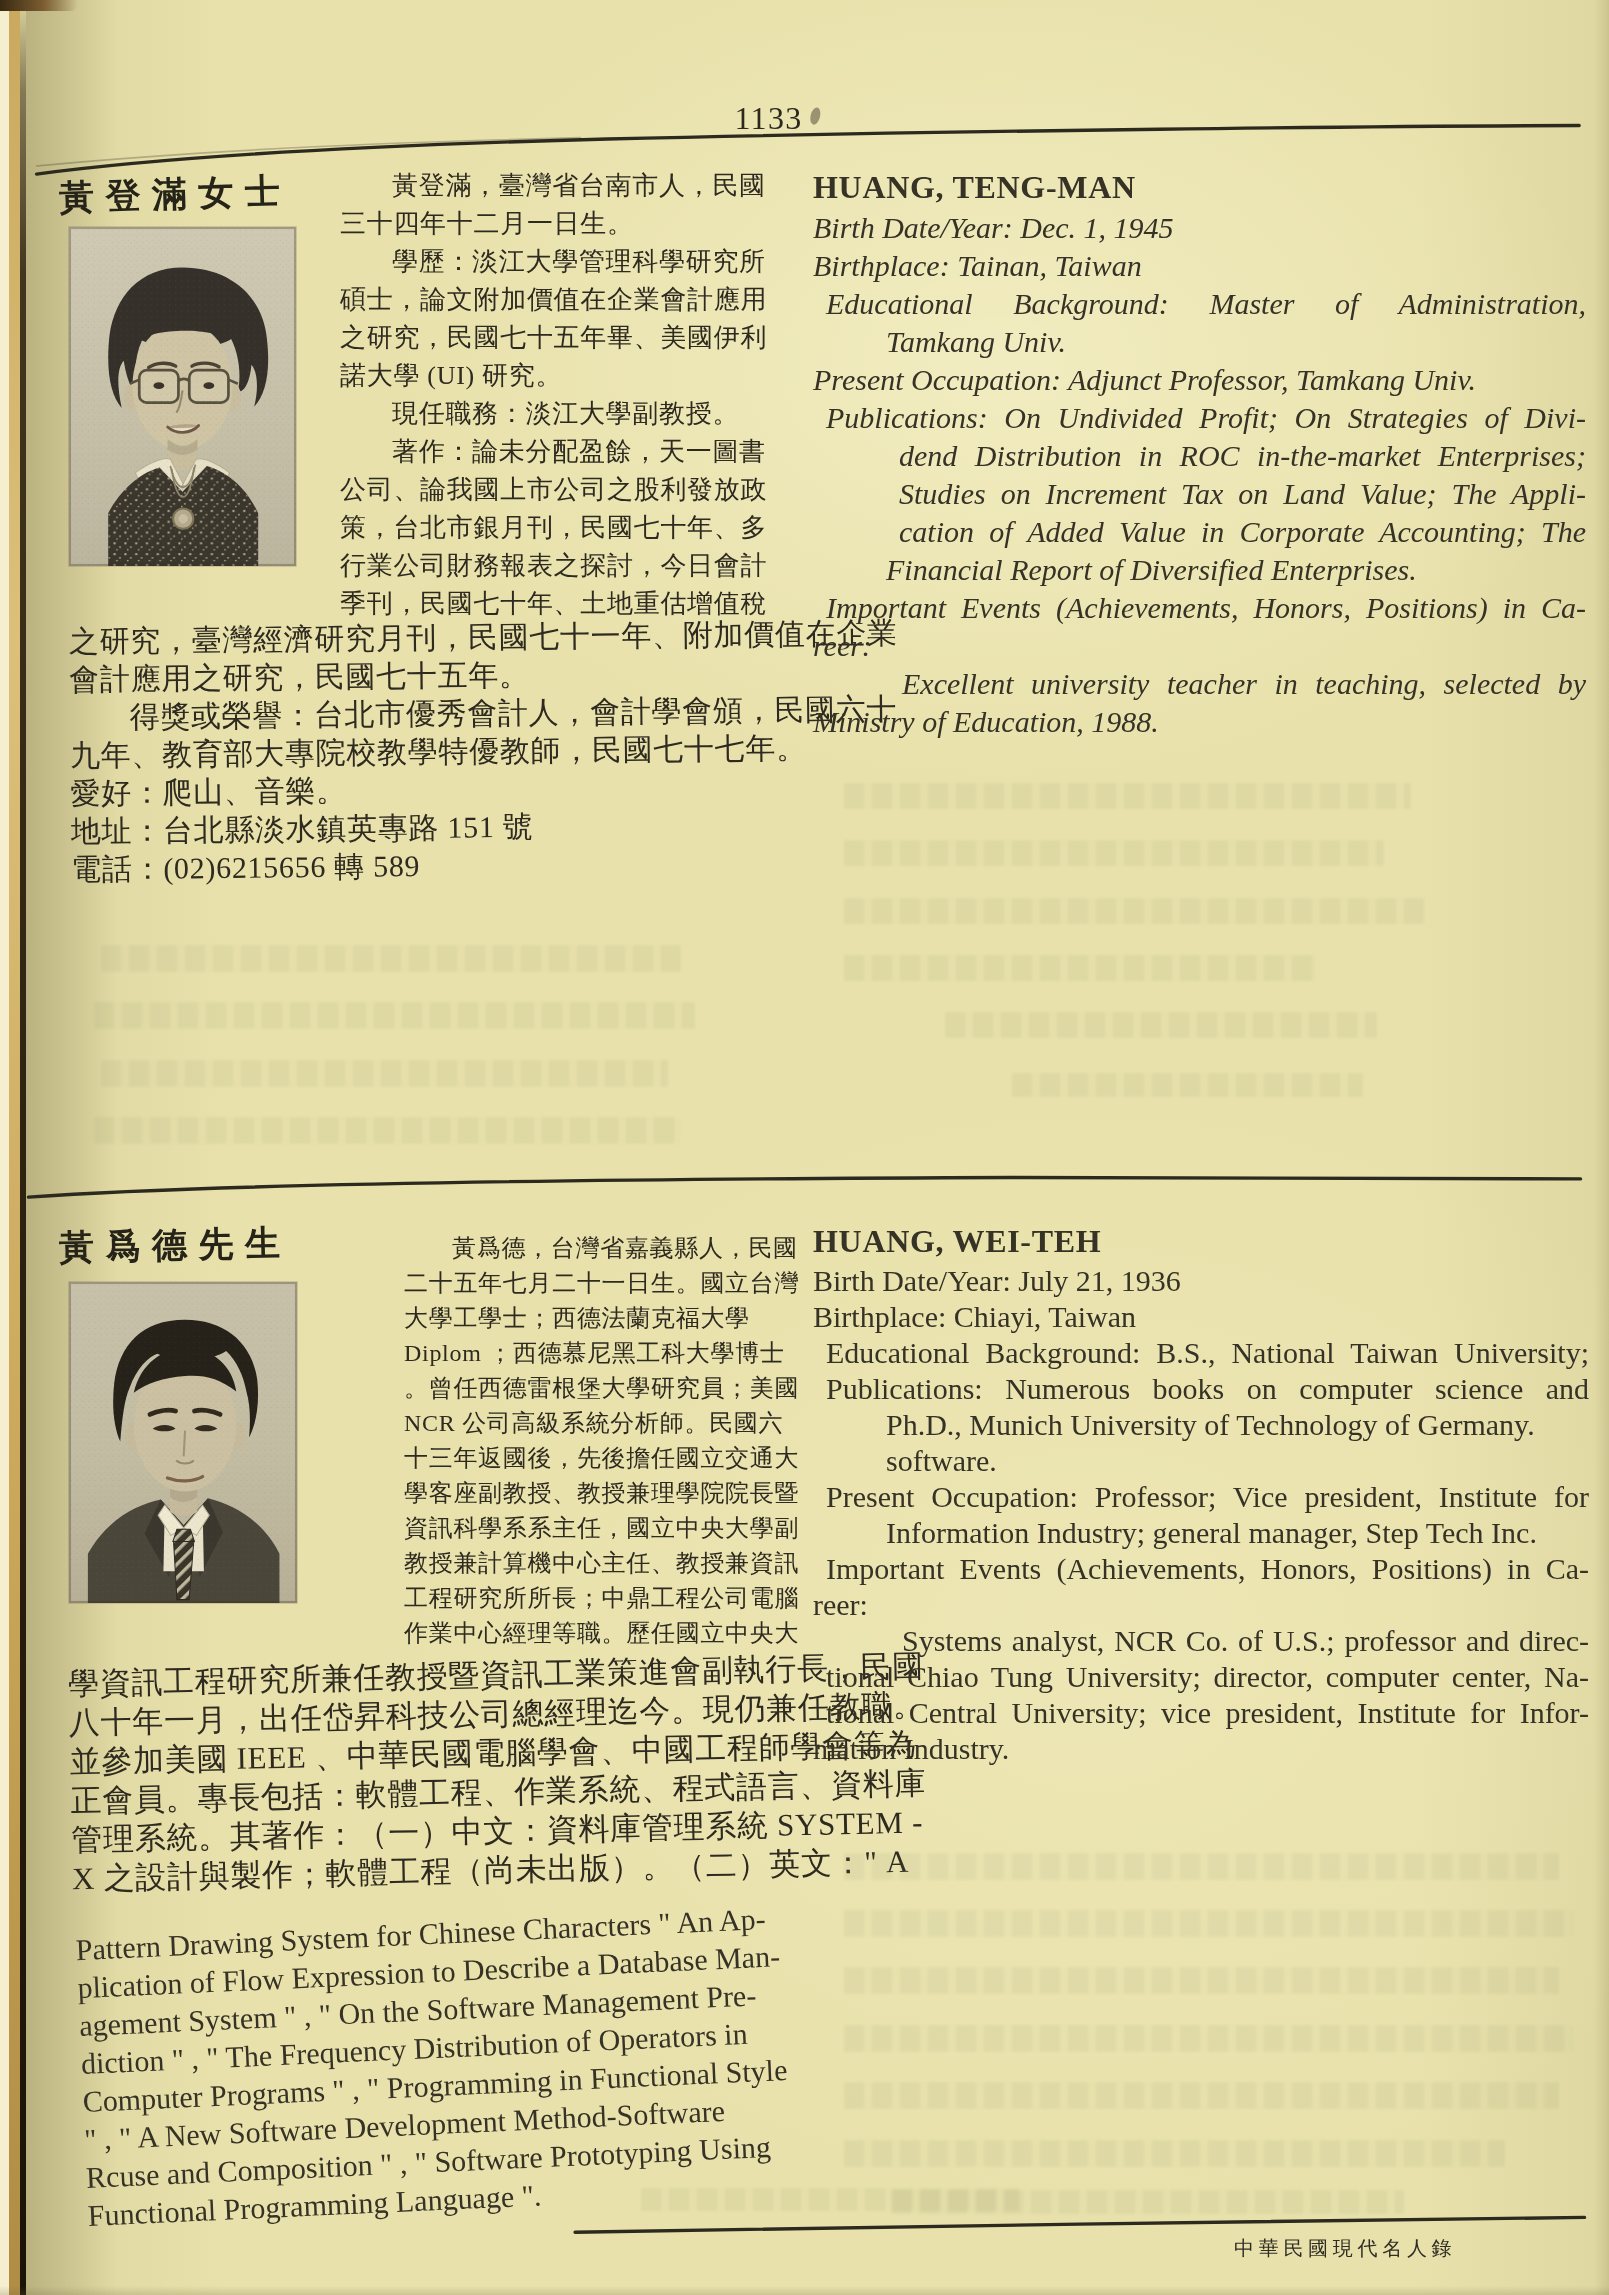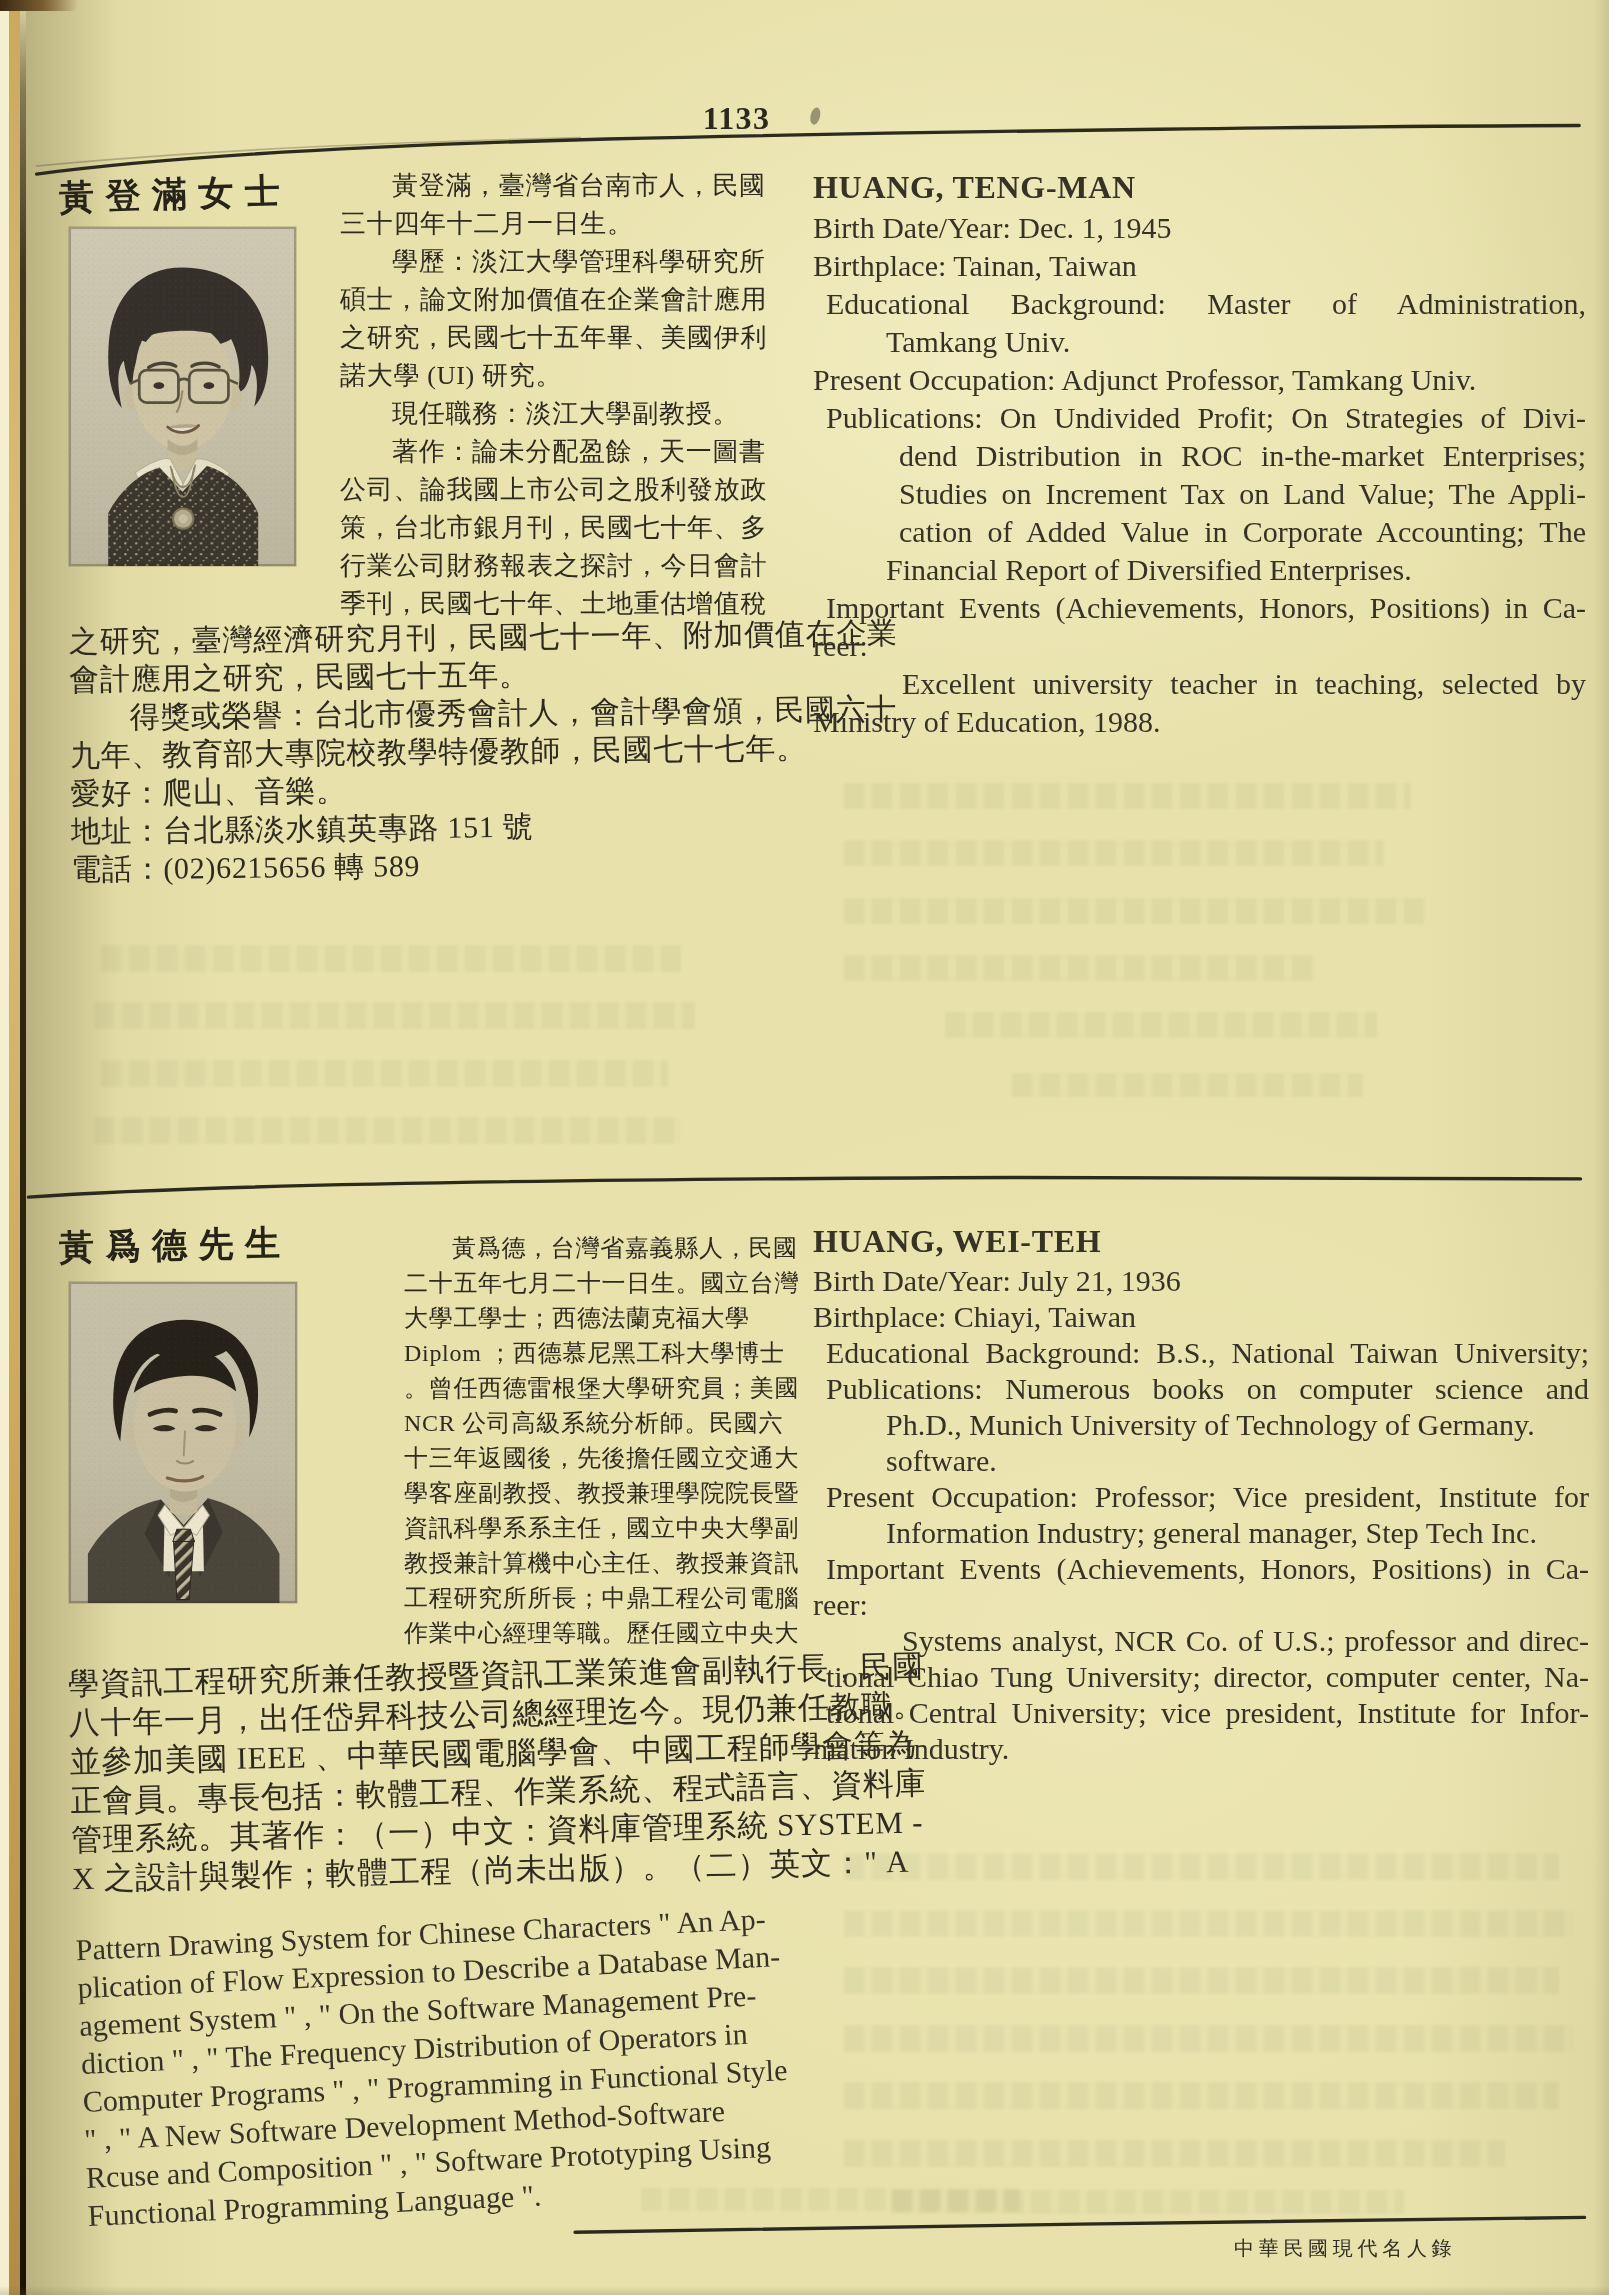--- a/index.html
+++ b/index.html
@@ -25,21 +25,21 @@
         background:linear-gradient(to right,#3a2a12,#7a5c30 55%, rgba(122,92,48,0));}
   .edge-right{right:0;top:0;width:15px;height:100%;
         background:linear-gradient(to left, rgba(120,110,60,.18), transparent);}
   .edge-bottom{left:0;bottom:0;width:100%;height:9.4px;
         background:linear-gradient(to top, rgba(110,100,55,.22), transparent);}
   
   svg.rules{position:absolute;left:0;top:0;width:1609px;height:2295px;pointer-events:none;}
   svg.rules path{fill:none;stroke:#2c2a1f;stroke-width:5;stroke-linecap:round;}
   svg.rules path.echo{stroke-width:2.5;stroke-opacity:.28;}
   
-  .pageno{left:686px;top:100px;width:101px;text-align:center;font-size:32px;font-weight:700;
+  .pageno{left:718px;top:100px;width:101px;text-align:center;font-size:32px;font-weight:400;
         letter-spacing:1.3px;color:#2b291f;}
   
   .zh-heading{font-weight:900;font-size:35px;letter-spacing:11.5px;color:#262319;white-space:nowrap;}
   .h1{left:59px;top:171px;transform:rotate(-1.8deg);}
   .h2{left:59px;top:1222px;transform:rotate(-1.2deg);}
   
   .zh{color:#2e2a20;letter-spacing:0.7px;}
   .zh div{white-space:nowrap;}
   .zh-colA{left:304px;top:167px;width:418px;font-size:26px;}
   .zh-colA div{height:38px;line-height:38px;margin-left:36px;}
@@ -47,21 +47,21 @@
   .zh-colB div{height:35px;line-height:35px;}
   .zh-full1{left:70px;top:618px;width:884px;font-size:30px;transform:rotate(-.6deg);}
   .zh-full1 div{height:38px;line-height:38px;}
   .zh-full2{left:70px;top:1655px;width:891px;font-size:31px;transform:rotate(-1.2deg);}
   .zh-full2 div{height:39px;line-height:39px;}
   .ind2{padding-left:2em;}
   
   .en{color:#363226;}
   .en-name{font-size:32px;font-weight:600;letter-spacing:0.7px;height:43px;line-height:43px;}
   .en-col1{left:813px;top:166px;width:773px;font-size:30px;}
-  .en-col1 div.l{height:38px;line-height:38px;}
+  .en-col1 div.l{height:38px;line-height:38px;font-style:italic;}
   .en-col2{left:813px;top:1220px;width:776px;font-size:30px;}
   .en-col2 div.l{height:36px;line-height:36px;}
   .en-pub{left:74px;top:1890px;width:908px;font-size:30px;color:#363226;
         transform:rotate(-2.6deg);transform-origin:100% 0;}
   .en-pub div{height:38px;line-height:38px;white-space:nowrap;}
   .hang{padding-left:73px;}
   .para{text-indent:76px;}
   .just{text-align:justify;text-align-last:justify;margin-left:13px;}
   
   .photo{overflow:hidden;box-shadow:0 0 0 0.7px rgba(70,60,40,.25);}

